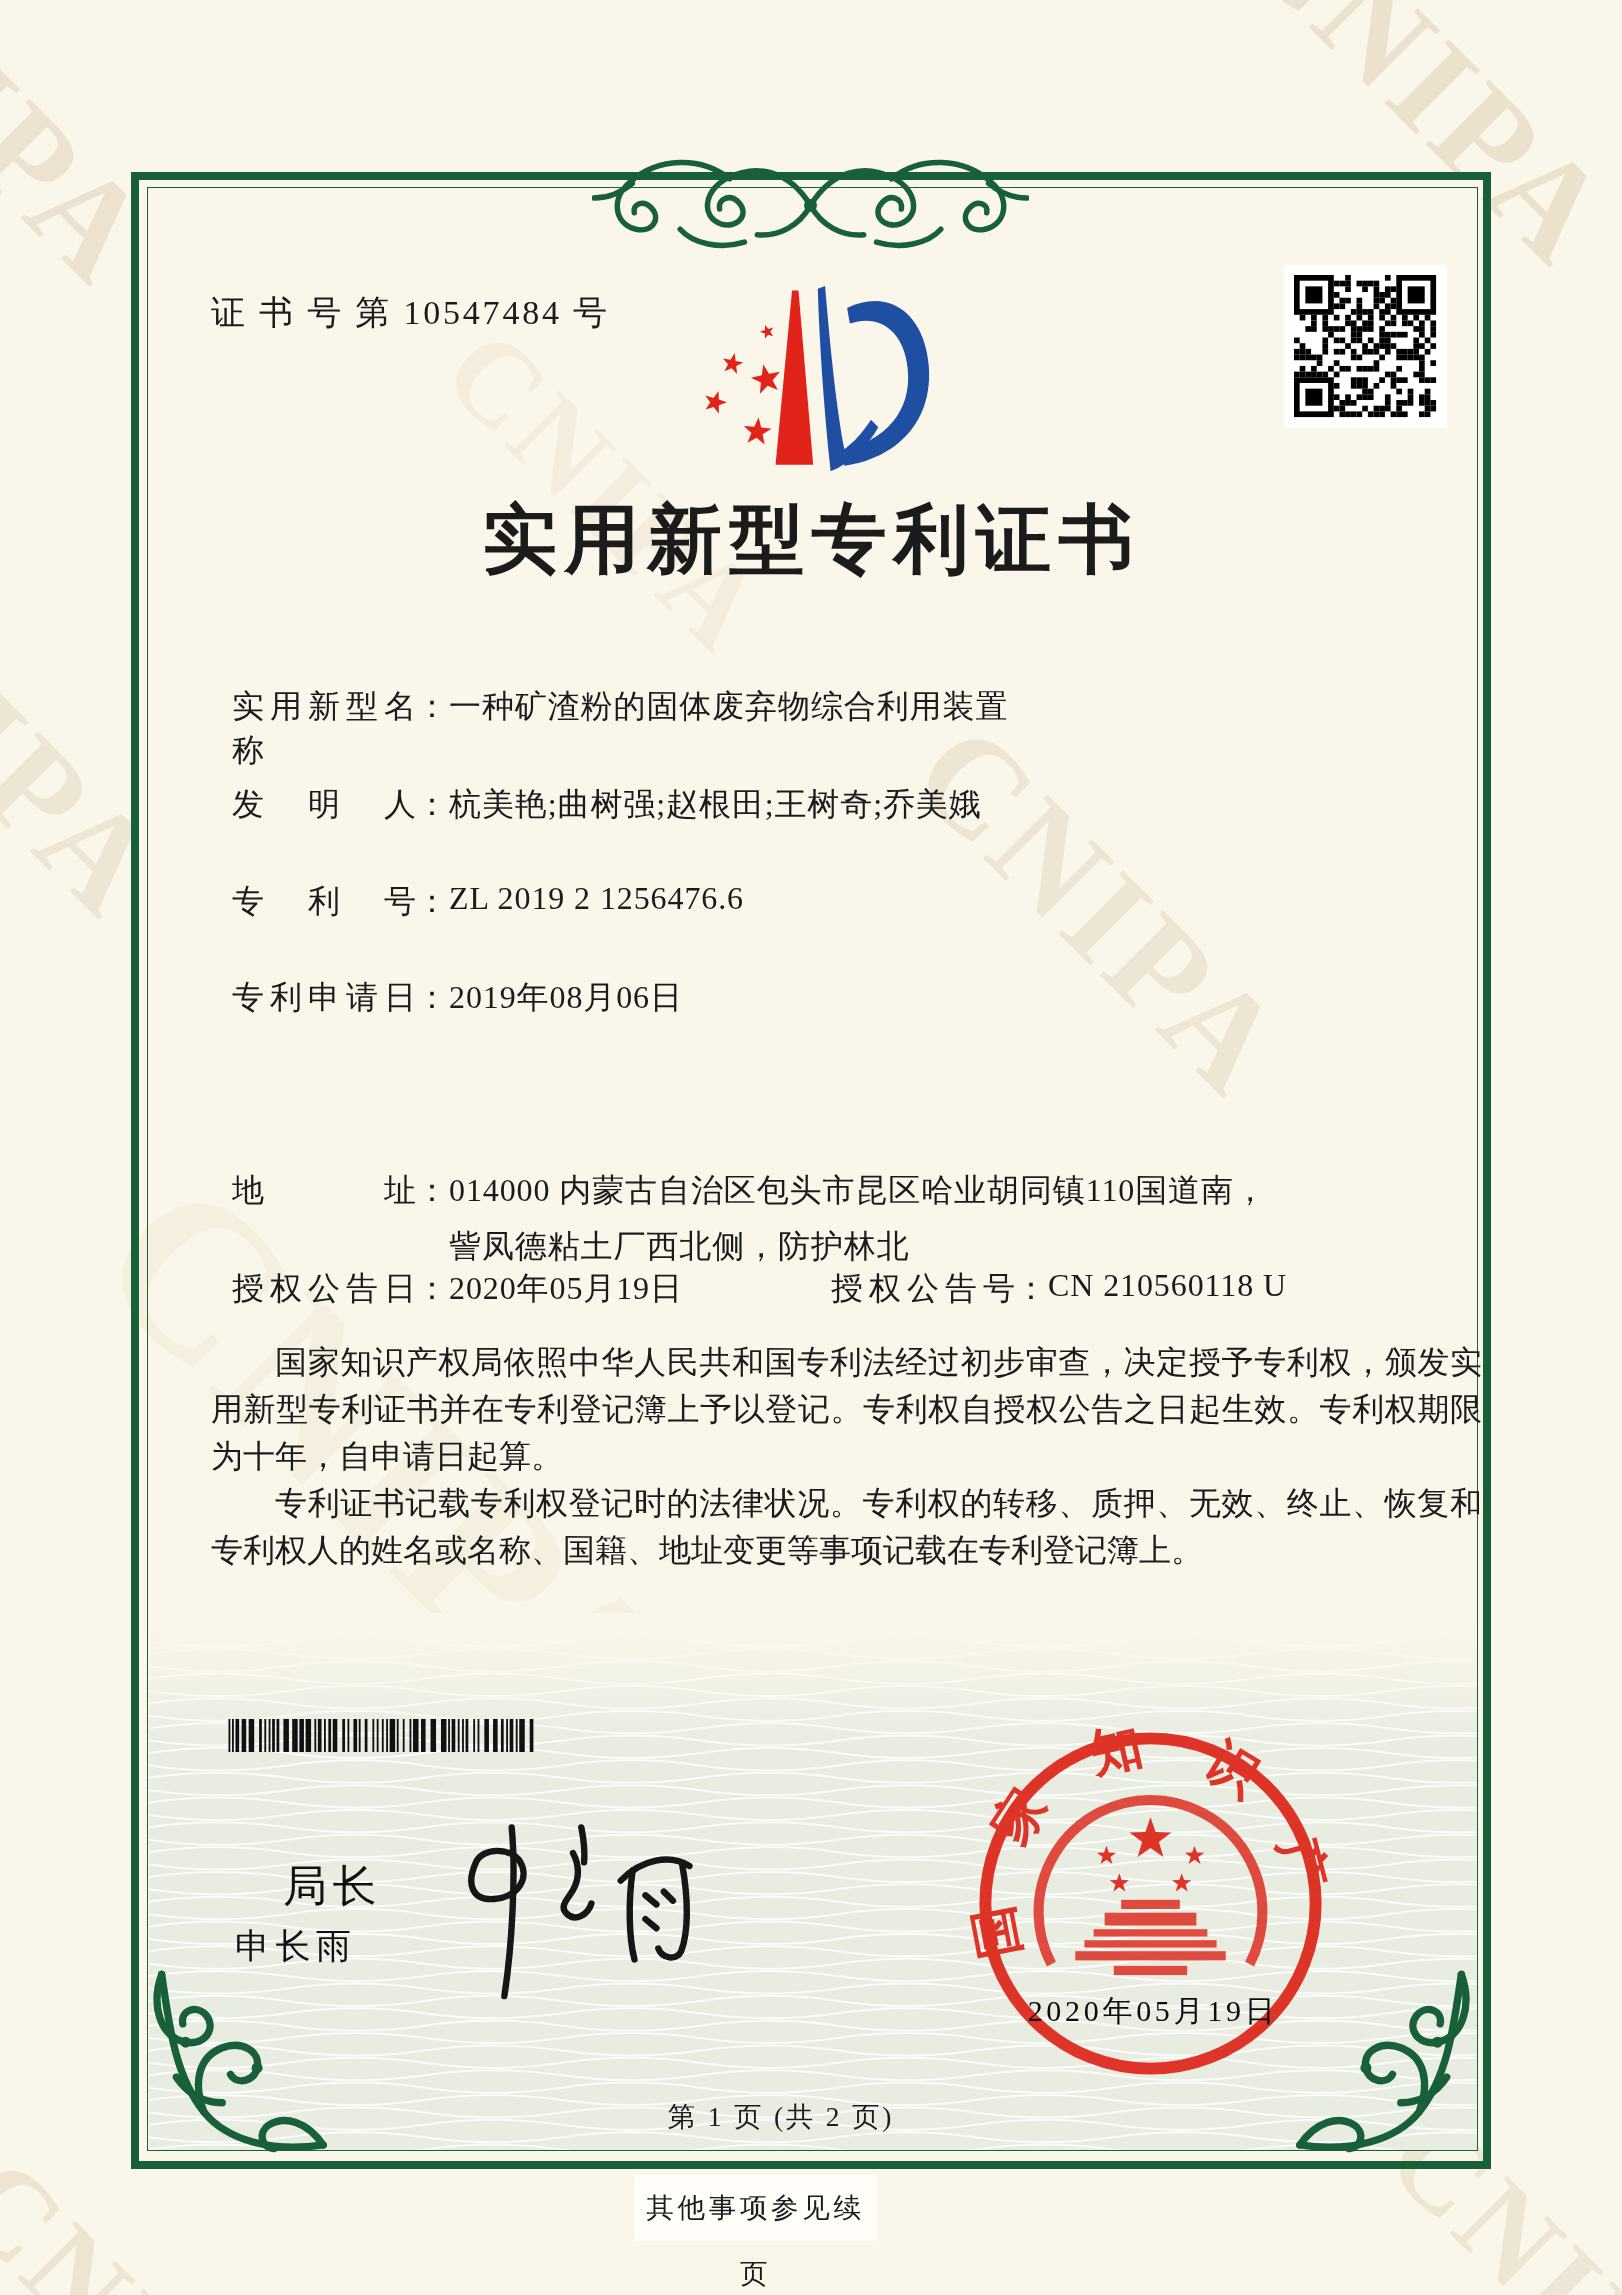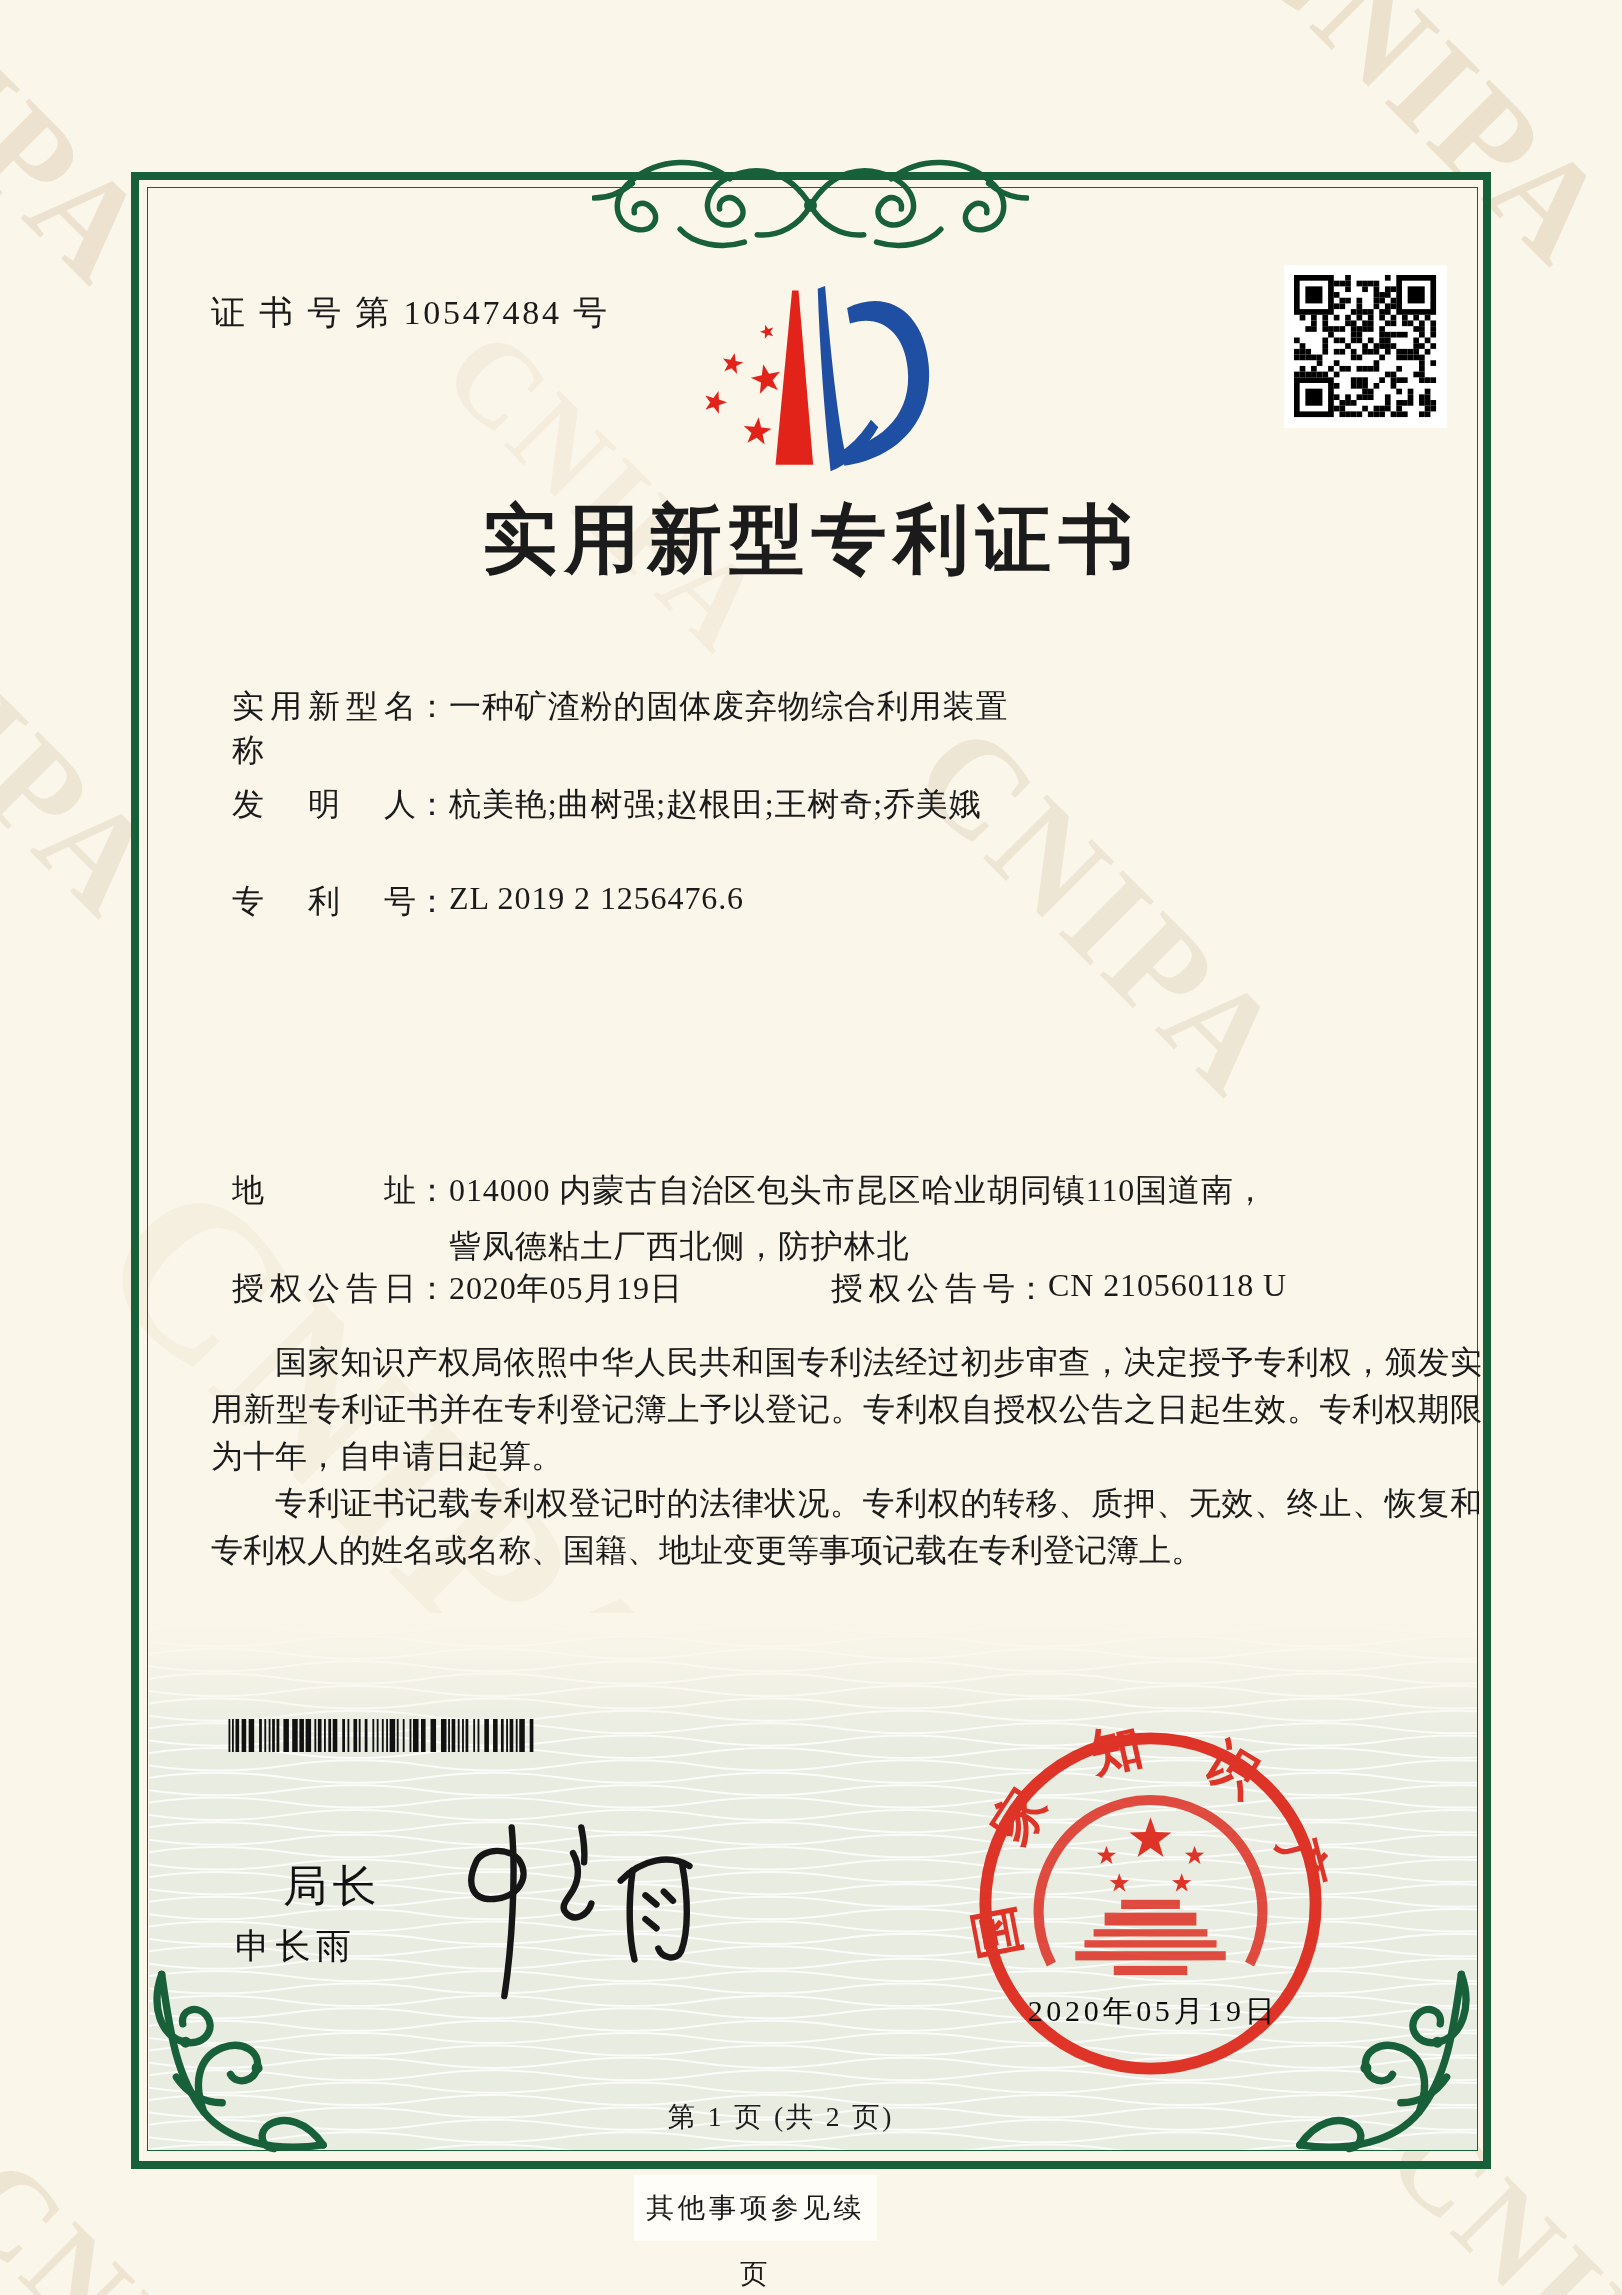--- a/index.html
+++ b/index.html
@@ -461,20 +461,23 @@
 
   <div class="row" style="top:685px">
     <span class="flabel">实用新型名称</span><span class="colon">：</span><span class="fval">一种矿渣粉的固体废弃物综合利用装置</span>
   </div>
   <div class="row" style="top:783px">
     <span class="flabel">发明人</span><span class="colon">：</span><span class="fval">杭美艳;曲树强;赵根田;王树奇;乔美娥</span>
   </div>
   <div class="row" style="top:880px">
     <span class="flabel">专利号</span><span class="colon">：</span><span class="fval">ZL 2019 2 1256476.6</span>
   </div>
+  <div class="row" style="top:976px">
+    <span class="flabel">专利申请日</span><span class="colon">：</span><span class="fval">2019年08月06日</span>
+  </div>
   <div class="row" style="top:1169px">
     <span class="flabel">地址</span><span class="colon">：</span><span class="fval">014000 内蒙古自治区包头市昆区哈业胡同镇110国道南，</span>
     <div class="addr2">訾凤德粘土厂西北侧，防护林北</div>
   </div>
   <div class="row" style="top:1267px">
     <span class="flabel">授权公告日</span><span class="colon">：</span><span class="fval">2020年05月19日</span>
     <span class="grant2">
       <span class="flabel">授权公告号</span><span class="colon">：</span><span class="fval">CN 210560118 U</span>
     </span>
   </div>

